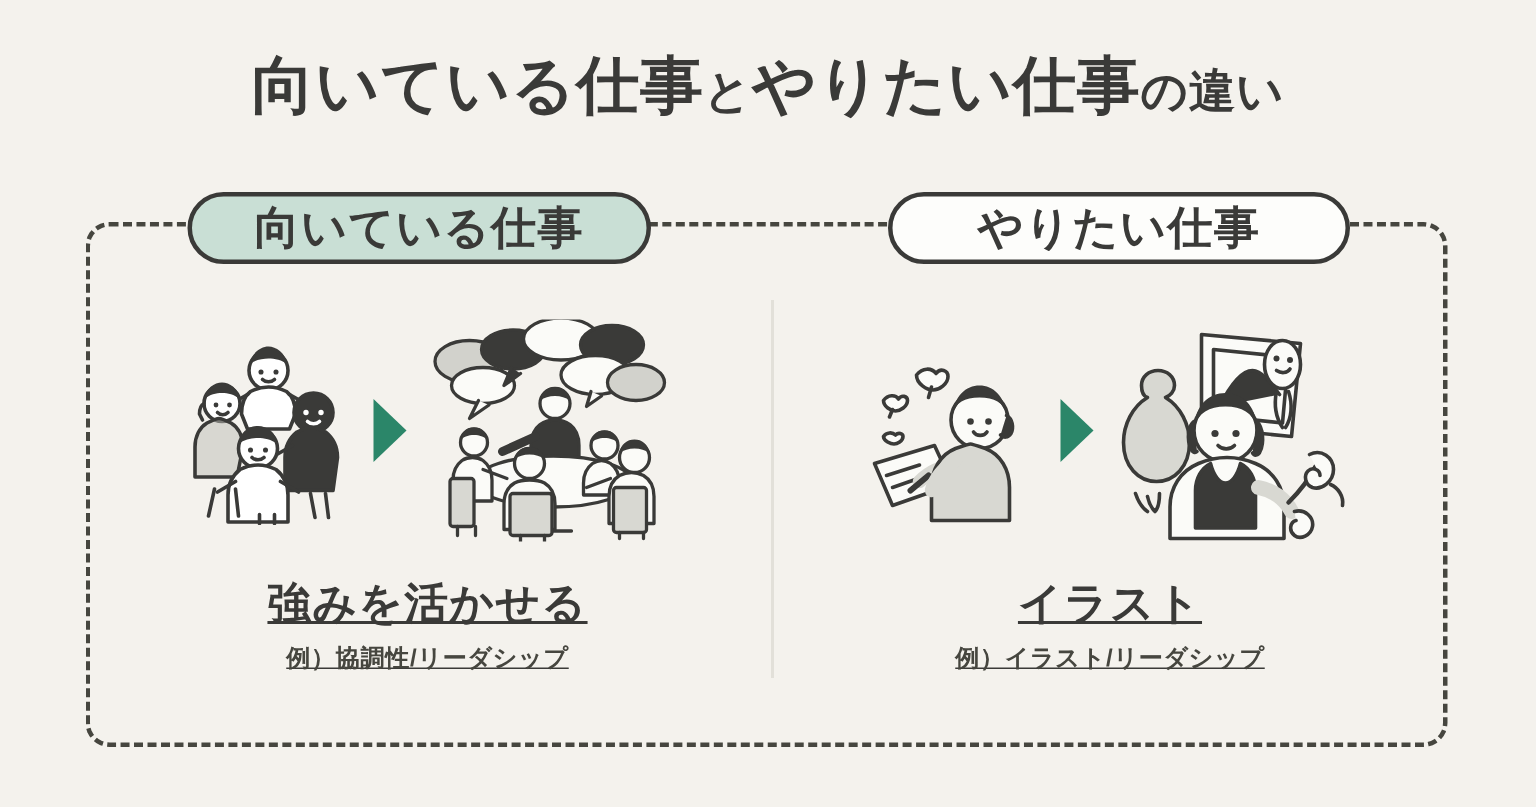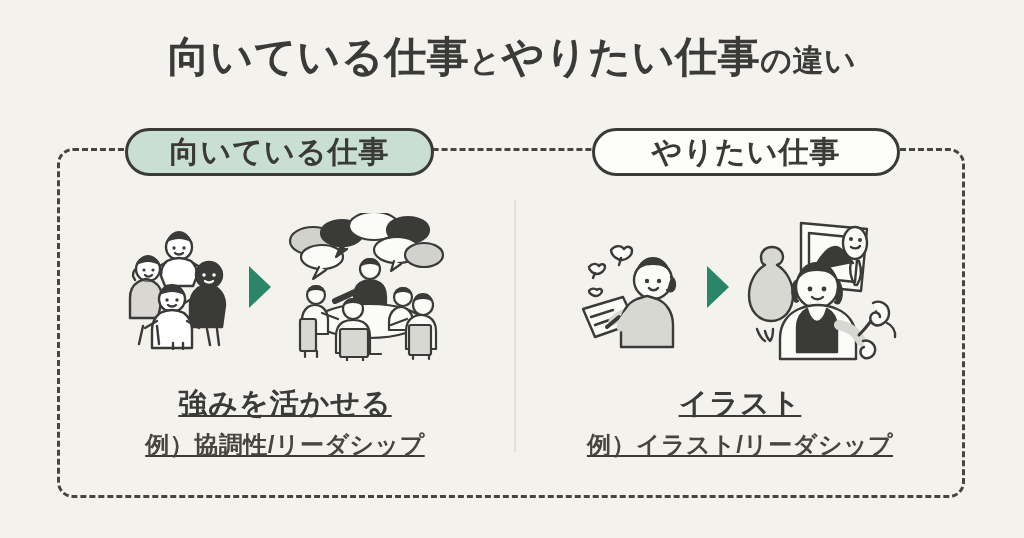--- a/index.html
+++ b/index.html
@@ -141,21 +141,21 @@
   }
   .caption-main {
     font-size: 29px;
     font-weight: bold;
     color: #3a3a38;
     line-height: 1.1;
     letter-spacing: 1px;
     white-space: nowrap;
   }
   .caption-sub {
-    font-size: 24px;
+    font-size: 16px;
     font-weight: bold;
     color: #46463f;
     margin-top: 9px;
     letter-spacing: 0.5px;
     white-space: nowrap;
   }
 </style>
 </head>
 <body>
 

